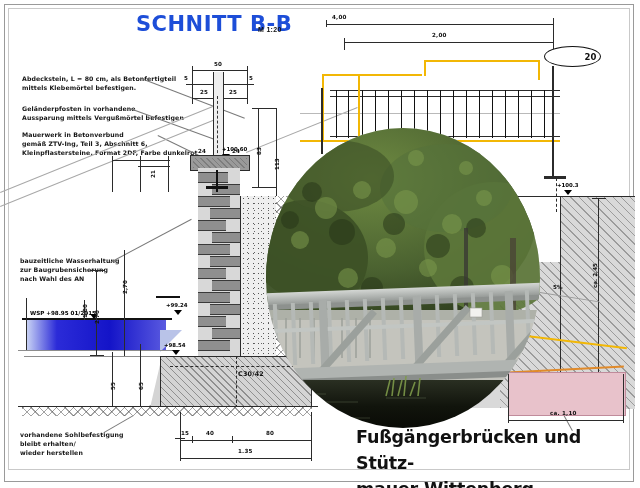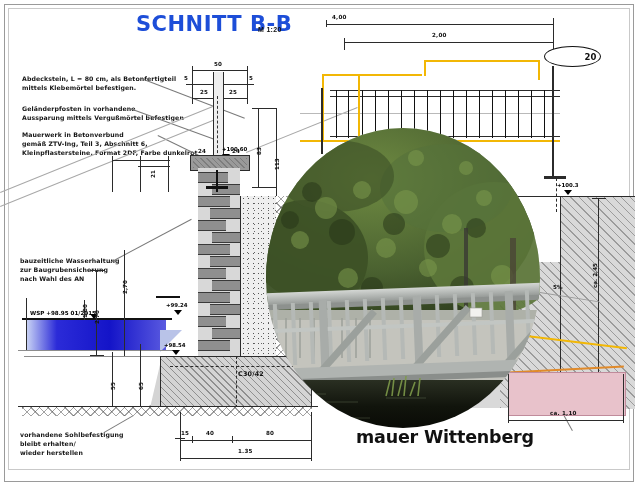--- a/index.html
+++ b/index.html
@@ -512,16 +512,17 @@
           <line x1="126" y1="268" x2="128" y2="250"></line>
         <line x1="132" y1="268" x2="136" y2="252"></line>
           <line x1="138" y1="268" x2="140" y2="248"></line>
         <line x1="144" y1="268" x2="149" y2="254"></line>
           <line x1="152" y1="268" x2="154" y2="250"></line>
       </g>
     </svg>
   </div>
 
   <div class="caption">
+    <div>Fußgängerbrücken und Stütz-</div>
     <div>mauer Wittenberg</div>
   </div>
 
 </div>
 
 </body></html>

